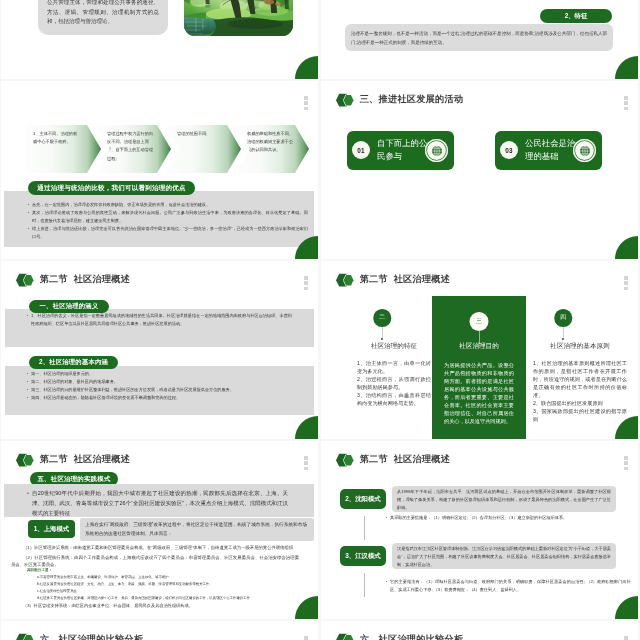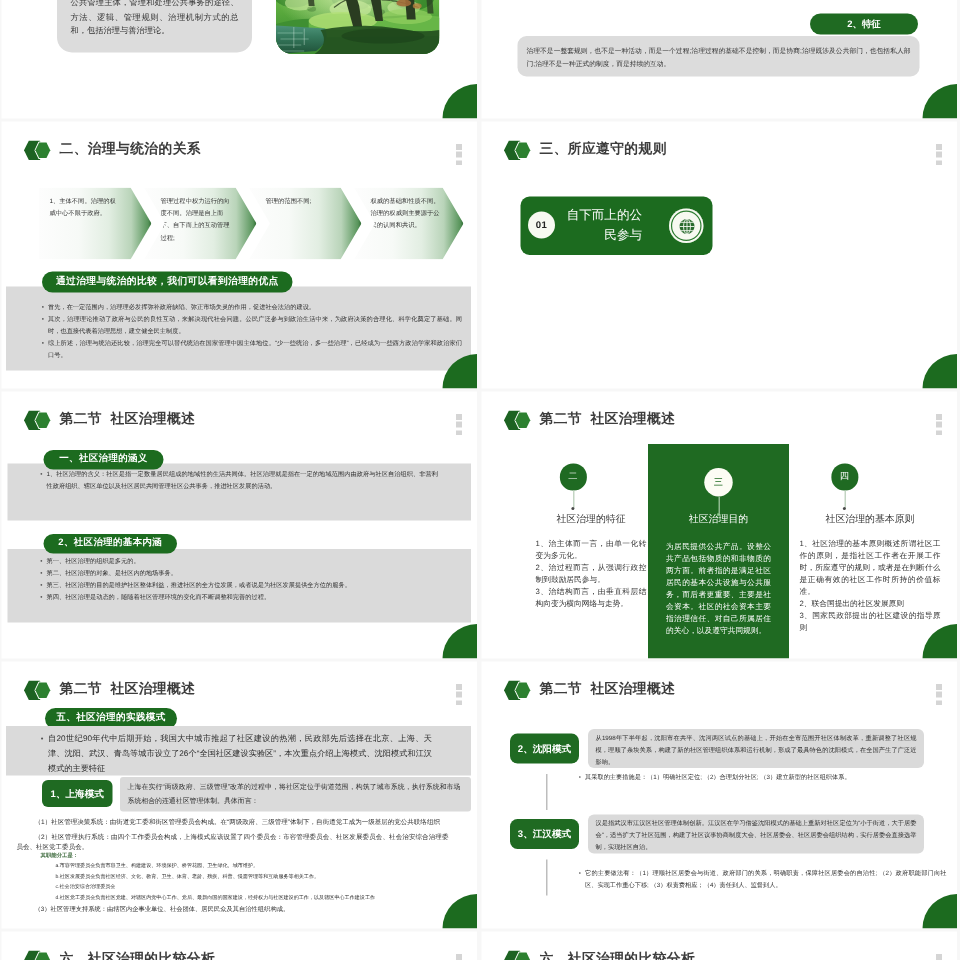--- a/index.html
+++ b/index.html
@@ -44,21 +44,21 @@
   .chev.c1{left:95px;width:75px;}
   .chev.c2{left:165px;width:75px;}
   .chev.c3{left:235px;width:73px;}
   .chevtx{position:absolute;left:11px;top:5px;width:47px;font-size:4.2px;line-height:1.95;color:#2f2f2f;}
   .chev.c0 .chevtx{left:7px;width:47px;}
   .chev.c3 .chevtx{left:11px;width:47px;}
   #sl3 .s3pill{left:27px;top:100px;width:167px;height:14px;font-size:6.5px;border-radius:7px;z-index:3;}
   #sl3 .s3panel{left:3px;top:110px;width:310px;height:56px;}
   #sl3 .s3bl{left:24px;top:120px;width:283px;}
   
-  .tcard{position:absolute;width:128px;height:39px;background:#1c6b1f;border-radius:6px;text-align:right;}
+  .tcard{position:absolute;width:107px;height:39px;background:#1c6b1f;border-radius:6px;}
   .tnum{position:absolute;left:5px;top:10px;width:18px;height:18px;border-radius:50%;background:#f7f9f1;
         color:#222;font-size:6.4px;font-weight:700;display:flex;align-items:center;justify-content:center;letter-spacing:.2px;}
   .ttx{position:absolute;left:30px;top:6px;width:51px;font-size:8.4px;line-height:1.55;color:#fff;font-weight:400;}
   .tgl{position:absolute;right:6px;top:8px;width:23px;height:23px;border-radius:50%;background:#f7f9f1;
         box-sizing:border-box;display:flex;align-items:center;justify-content:center;
         box-shadow:inset 0 0 0 1.3px #f7f9f1, inset 0 0 0 2.1px #2e7d32;}
   .gicon{width:12px;height:12px;}
   
   #sl5 .p5a{left:4px;top:48px;width:309px;height:38px;}
   #sl5 .p5pill1{left:28px;top:39px;width:80px;height:13px;font-size:6.3px;border-radius:6.5px;}
@@ -231,27 +231,20 @@
       <div class="corner"></div>
     </div>
 <div class="slide" id="sl2" style="left:321px;top:-99px;">
       <div class="s2-badge">2、特征</div>
       <div class="s2-box">
         <div class="s2-txt">治理不是一整套规则，也不是一种活动，而是一个过程;治理过程的基础不是控制，而是协商;治理既涉及公共部门，也包括私人部门;治理不是一种正式的制度，而是持续的互动。</div>
       </div>
       <div class="corner"></div>
     </div>
 <div class="slide" id="sl3" style="left:1px;top:81px;">
-      <div class="shead">
-        <svg class="logo" viewBox="0 0 19.2 14.4">
-          <path d="M3.2 0.8 L10.6 0.8 L13.8 7.2 L10.6 13.6 L3.2 13.6 L0.0 7.2 Z" fill="#1d6322"></path>
-          <path d="M10.1 2.0 L15.0 2.0 L17.5 7.2 L15.0 12.4 L10.1 12.4 L7.6 7.2 Z" fill="#2d8030" stroke="#ffffff" stroke-width="1.2" stroke-linejoin="round" paint-order="stroke"></path>
-        </svg>
-        <span class="htitle">二、治理与统治的关系</span>
-      </div>
       <div class="vdeco">
         <i></i>
         <i></i>
         <i></i>
       </div>
       <div class="chevwrap">
         <div class="chev c0">
           <span class="chevtx">1、主体不同。治理的权威中心不限于政府。</span>
         </div>
         <div class="chev c1">
@@ -281,21 +274,21 @@
         </div>
       </div>
       <div class="corner"></div>
     </div>
 <div class="slide" id="sl4" style="left:321px;top:81px;">
       <div class="shead">
         <svg class="logo" viewBox="0 0 19.2 14.4">
           <path d="M3.2 0.8 L10.6 0.8 L13.8 7.2 L10.6 13.6 L3.2 13.6 L0.0 7.2 Z" fill="#1d6322"></path>
           <path d="M10.1 2.0 L15.0 2.0 L17.5 7.2 L15.0 12.4 L10.1 12.4 L7.6 7.2 Z" fill="#2d8030" stroke="#ffffff" stroke-width="1.2" stroke-linejoin="round" paint-order="stroke"></path>
         </svg>
-        <span class="htitle">三、所应遵守的规则</span>
+        <span class="htitle">三、推进社区发展的活动</span>
       </div>
       <div class="vdeco">
         <i></i>
         <i></i>
         <i></i>
       </div>
       <div class="tcard" style="left:26px;top:50px">
         <div class="tnum">01</div>
         <div class="ttx">自下而上的公民参与</div>
         <div class="tgl">
@@ -304,20 +297,36 @@
             <g stroke="#f4f8f0" stroke-width="1.2" fill="none">
               <ellipse cx="12" cy="12" rx="4.6" ry="10"></ellipse>
               <line x1="2" y1="12" x2="22" y2="12"></line>
               <line x1="4.1" y1="6.4" x2="19.9" y2="6.4"></line>
               <line x1="4.1" y1="17.6" x2="19.9" y2="17.6"></line>
               <line x1="12" y1="2" x2="12" y2="22"></line>
             </g>
           </svg>
         </div>
       </div>
+      <div class="tcard" style="left:174px;top:50px">
+        <div class="tnum">03</div>
+        <div class="ttx">公民社会是治理的基础</div>
+        <div class="tgl">
+          <svg viewBox="0 0 24 24" class="gicon">
+            <circle cx="12" cy="12" r="10" fill="#2a6b2e"></circle>
+            <g stroke="#f4f8f0" stroke-width="1.2" fill="none">
+              <ellipse cx="12" cy="12" rx="4.6" ry="10"></ellipse>
+              <line x1="2" y1="12" x2="22" y2="12"></line>
+              <line x1="4.1" y1="6.4" x2="19.9" y2="6.4"></line>
+              <line x1="4.1" y1="17.6" x2="19.9" y2="17.6"></line>
+              <line x1="12" y1="2" x2="12" y2="22"></line>
+            </g>
+          </svg>
+        </div>
+      </div>
       <div class="corner"></div>
     </div>
 <div class="slide" id="sl5" style="left:1px;top:261px;">
       <div class="shead">
         <svg class="logo" viewBox="0 0 19.2 14.4">
           <path d="M3.2 0.8 L10.6 0.8 L13.8 7.2 L10.6 13.6 L3.2 13.6 L0.0 7.2 Z" fill="#1d6322"></path>
           <path d="M10.1 2.0 L15.0 2.0 L17.5 7.2 L15.0 12.4 L10.1 12.4 L7.6 7.2 Z" fill="#2d8030" stroke="#ffffff" stroke-width="1.2" stroke-linejoin="round" paint-order="stroke"></path>
         </svg>
         <span class="htitle">第二节&nbsp;&nbsp;社区治理概述</span>
       </div>

